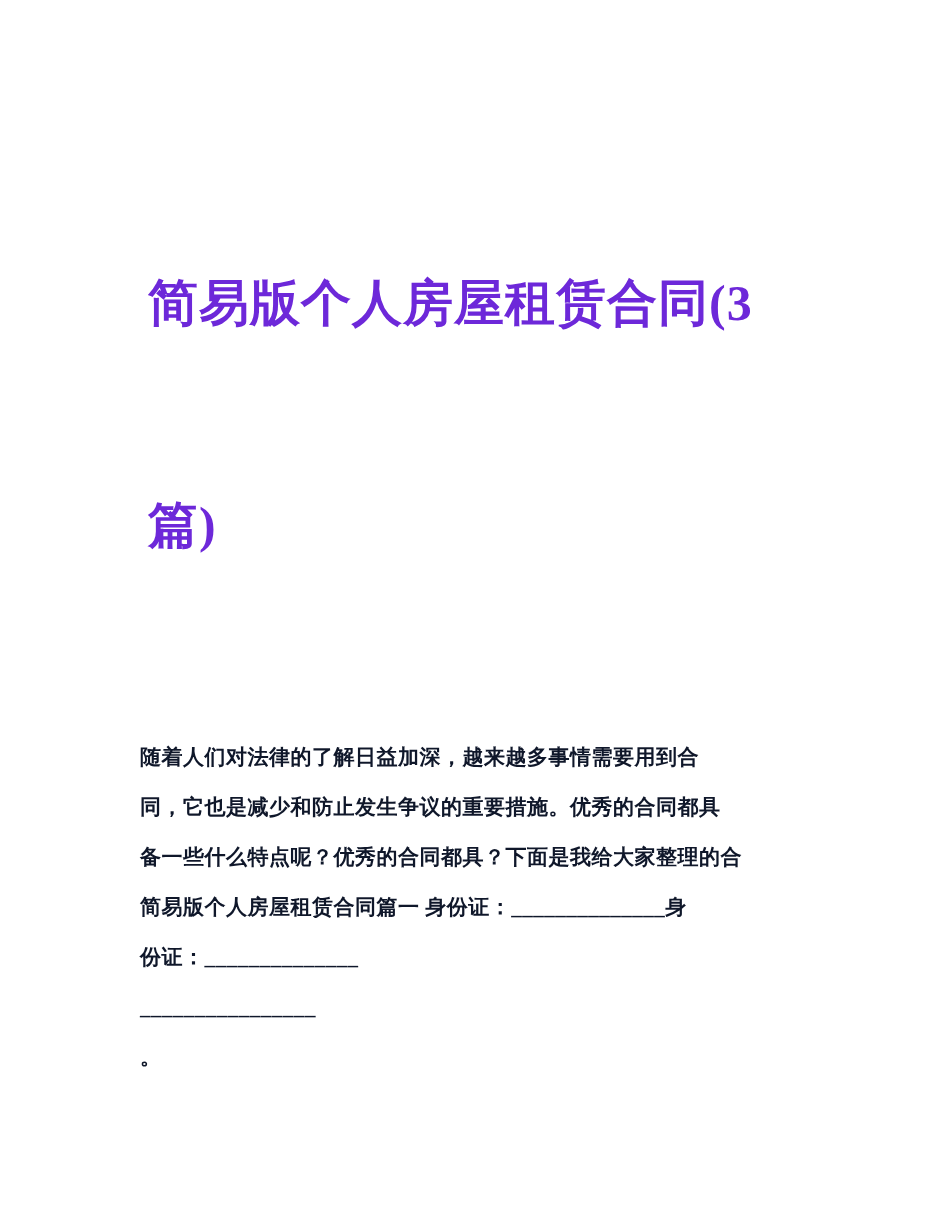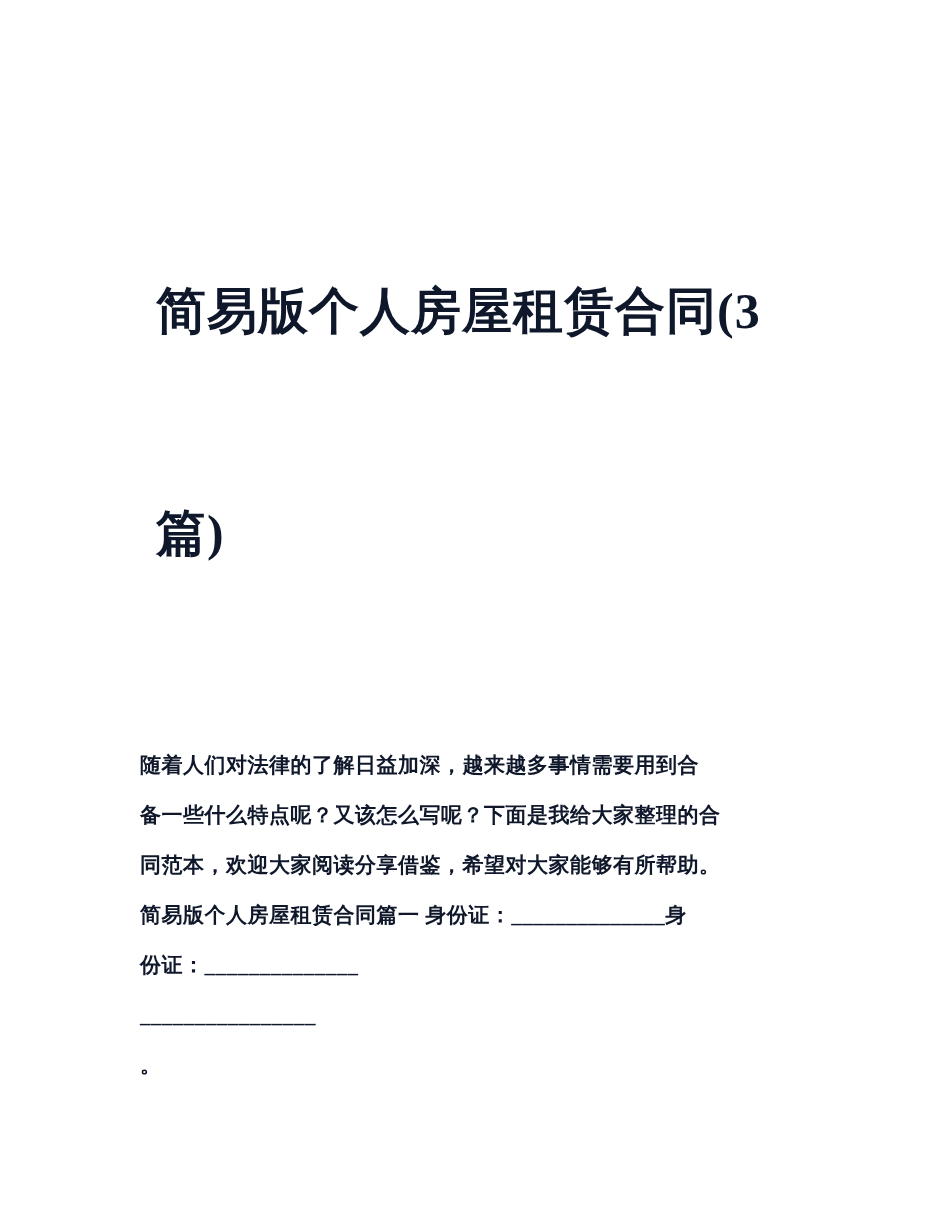--- a/index.html
+++ b/index.html
@@ -19,26 +19,26 @@
     position: absolute;
     top: 0;
     left: 0;
     width: 950px;
     height: 1229px;
     background: #ffffff;
     box-sizing: border-box;
     padding: 110px 118px 0 140px;
   }
   .doc-title {
-    margin: 16px;
+    margin: 8px;
     padding: 0;
     font-size: 50px;
     line-height: 74px;
     font-weight: bold;
-    color: #0f172a;
+    color: #6d28d9;
     letter-spacing: 1px;
     white-space: pre;
   }
   .doc-title .title-line {
     display: block;
   }
   .doc-body {
     margin-top: 22px;
   }
   .text-line {
@@ -56,22 +56,22 @@
 
 <div class="page">
 
   <h1 class="doc-title">
     <span class="title-line">简易版个人房屋租赁合同(3</span>
     <span class="title-line">篇)</span>
   </h1>
 
   <div class="doc-body">
     <div class="text-line">随着人们对法律的了解日益加深，越来越多事情需要用到合</div>
-    <div class="text-line">备一些什么特点呢？又该怎么写呢？下面是我给大家整理的合</div>
-    <div class="text-line">同范本，欢迎大家阅读分享借鉴，希望对大家能够有所帮助。</div>
+    <div class="text-line">同，它也是减少和防止发生争议的重要措施。优秀的合同都具</div>
+    <div class="text-line">备一些什么特点呢？优秀的合同都具？下面是我给大家整理的合</div>
     <div class="text-line">简易版个人房屋租赁合同篇一 身份证：______________身</div>
     <div class="text-line">份证：______________</div>
     <div class="text-line">________________</div>
     <div class="text-line">。</div>
 
   </div>
 
 </div>
 
 </body></html>

